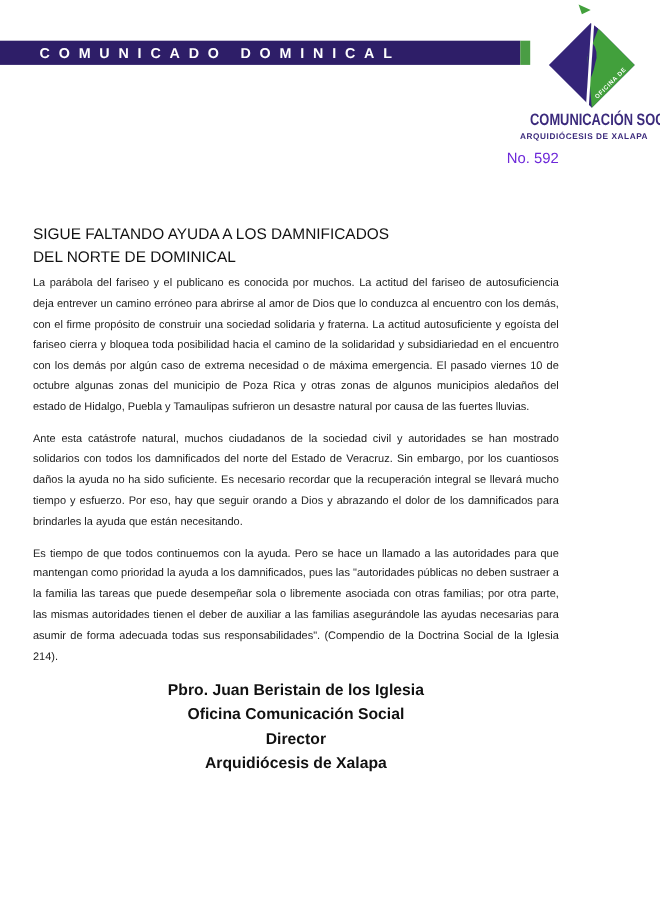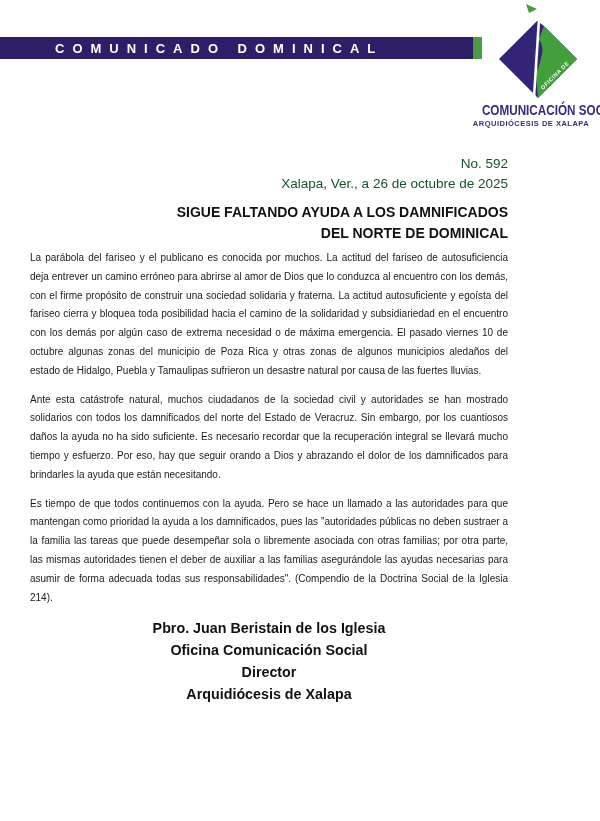--- a/index.html
+++ b/index.html
@@ -7,47 +7,47 @@
     position:relative;width:600px;height:821px;background:#ffffff;
     font-family:"Liberation Sans",sans-serif;overflow:hidden;margin:0 auto;
   }
   
   .banner{
     position:absolute;top:37px;left:0;width:473px;height:22px;
     background:#2e1e68;display:flex;align-items:center;
   }
   .banner-title{
     color:#ffffff;font-weight:bold;font-size:13px;letter-spacing:8px;
-    padding-left:55px;white-space:nowrap;
+    padding-left:36px;white-space:nowrap;
   }
   .banner-tip{
     position:absolute;top:37px;left:473px;width:9px;height:22px;background:#4a9d44;
   }
   
   .logo{position:absolute;top:2px;right:14px;width:96px;height:100px;}
   .org{
     position:absolute;top:101px;right:0;width:138px;text-align:center;
     color:#3b2a7c;line-height:1.1;
   }
   .org-line1{
     display:inline-block;font-weight:bold;font-size:15px;white-space:nowrap;
     transform:scaleX(0.78);transform-origin:center;
   }
   .org-line2{
     font-weight:bold;font-size:7.5px;letter-spacing:0.5px;white-space:nowrap;margin-top:1px;
   }
   
   .meta{
-    position:absolute;top:154px;right:92px;text-align:right;
-    font-size:13.5px;color:#14532d;line-height:20px;
+    position:absolute;top:134px;right:92px;text-align:right;
+    font-size:13.5px;color:#6d28d9;line-height:20px;
   }
   
   .content{position:absolute;top:202px;left:30px;width:478px;color:#1b1b1b;}
   .doc-title{
-    text-align:right;font-weight:bold;font-size:14px;line-height:21px;
+    text-align:left;font-weight:normal;font-size:14px;line-height:21px;
     color:#111;margin:0 0 5px 0;
   }
   .content p.body-par{
     margin:0 0 10px 0;font-size:10px;line-height:18.8px;text-align:justify;
   }
   .signature{
     margin-top:8px;text-align:center;font-weight:bold;font-size:14.3px;
     line-height:22px;color:#111;
   }
 </style>
@@ -78,21 +78,20 @@
     <text transform="translate(53,88) rotate(-45)" font-size="5.5" font-weight="bold" letter-spacing="0.6" fill="#ffffff" font-family="Liberation Sans, sans-serif">OFICINA DE</text>
   </svg>
 
   <div class="org">
     <span class="org-line1">COMUNICACIÓN SOCIAL</span>
     <div class="org-line2">ARQUIDIÓCESIS DE XALAPA</div>
   </div>
 
   <div class="meta">
     <div>No. 592</div>
-    <div>Xalapa, Ver., a 26 de octubre de 2025</div>
   </div>
 
   <div class="content">
     <h1 class="doc-title"><span>SIGUE FALTANDO AYUDA A LOS DAMNIFICADOS</span><br>
       <span>DEL NORTE DE DOMINICAL</span>
     </h1>
 
     <p class="body-par">La parábola del fariseo y el publicano es conocida por muchos. La actitud del fariseo de autosuficiencia deja entrever un camino erróneo para abrirse al amor de Dios que lo conduzca al encuentro con los demás, con el firme propósito de construir una sociedad solidaria y fraterna. La actitud autosuficiente y egoísta del fariseo cierra y bloquea toda posibilidad hacia el camino de la solidaridad y subsidiariedad en el encuentro con los demás por algún caso de extrema necesidad o de máxima emergencia. El pasado viernes 10 de octubre algunas zonas del municipio de Poza Rica y otras zonas de algunos municipios aledaños del estado de Hidalgo, Puebla y Tamaulipas sufrieron un desastre natural por causa de las fuertes lluvias.</p>
     <p class="body-par">Ante esta catástrofe natural, muchos ciudadanos de la sociedad civil y autoridades se han mostrado solidarios con todos los damnificados del norte del Estado de Veracruz. Sin embargo, por los cuantiosos daños la ayuda no ha sido suficiente. Es necesario recordar que la recuperación integral se llevará mucho tiempo y esfuerzo. Por eso, hay que seguir orando a Dios y abrazando el dolor de los damnificados para brindarles la ayuda que están necesitando.</p>
     <p class="body-par">Es tiempo de que todos continuemos con la ayuda. Pero se hace un llamado a las autoridades para que mantengan como prioridad la ayuda a los damnificados, pues las "autoridades públicas no deben sustraer a la familia las tareas que puede desempeñar sola o libremente asociada con otras familias; por otra parte, las mismas autoridades tienen el deber de auxiliar a las familias asegurándole las ayudas necesarias para asumir de forma adecuada todas sus responsabilidades". (Compendio de la Doctrina Social de la Iglesia 214).</p>

